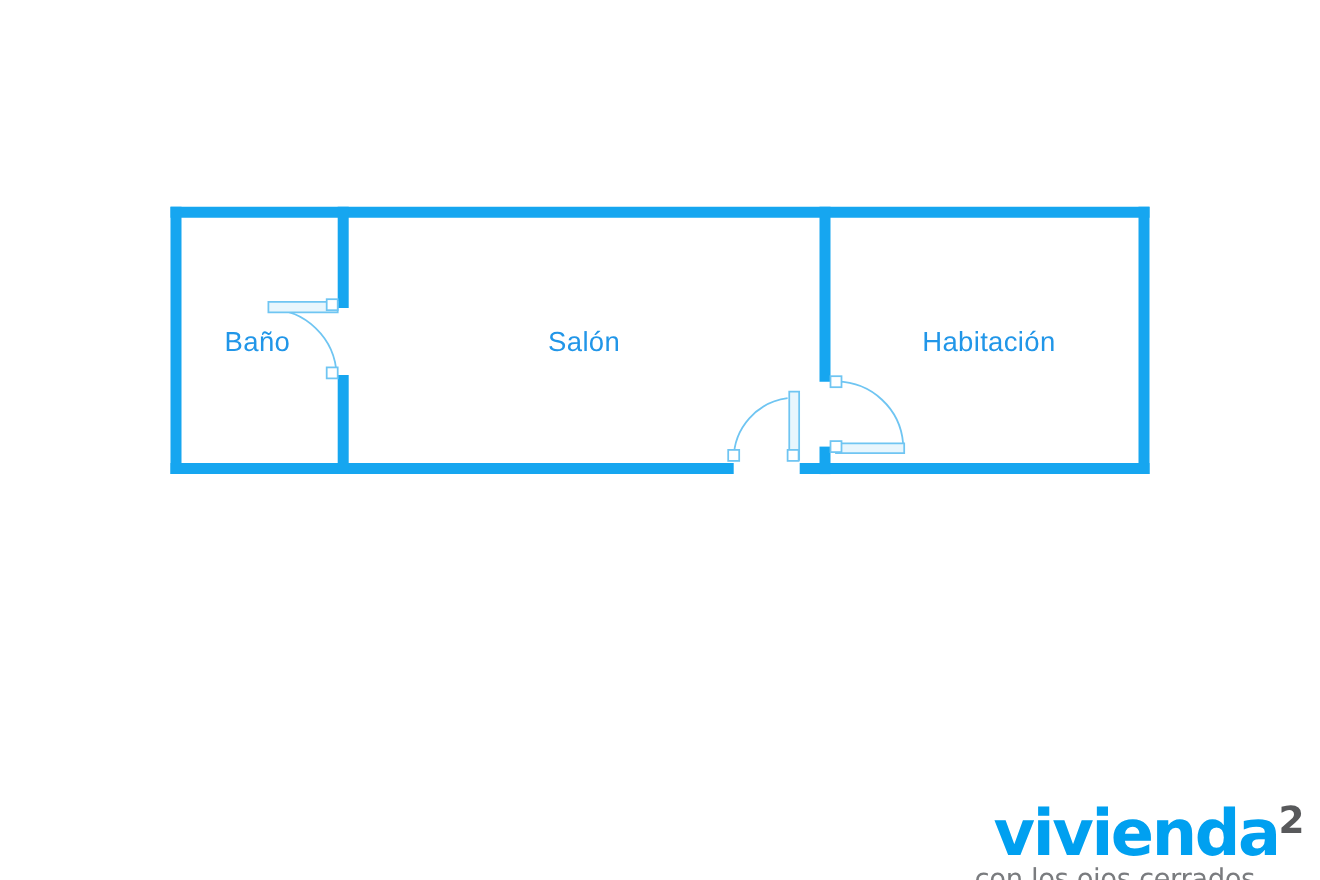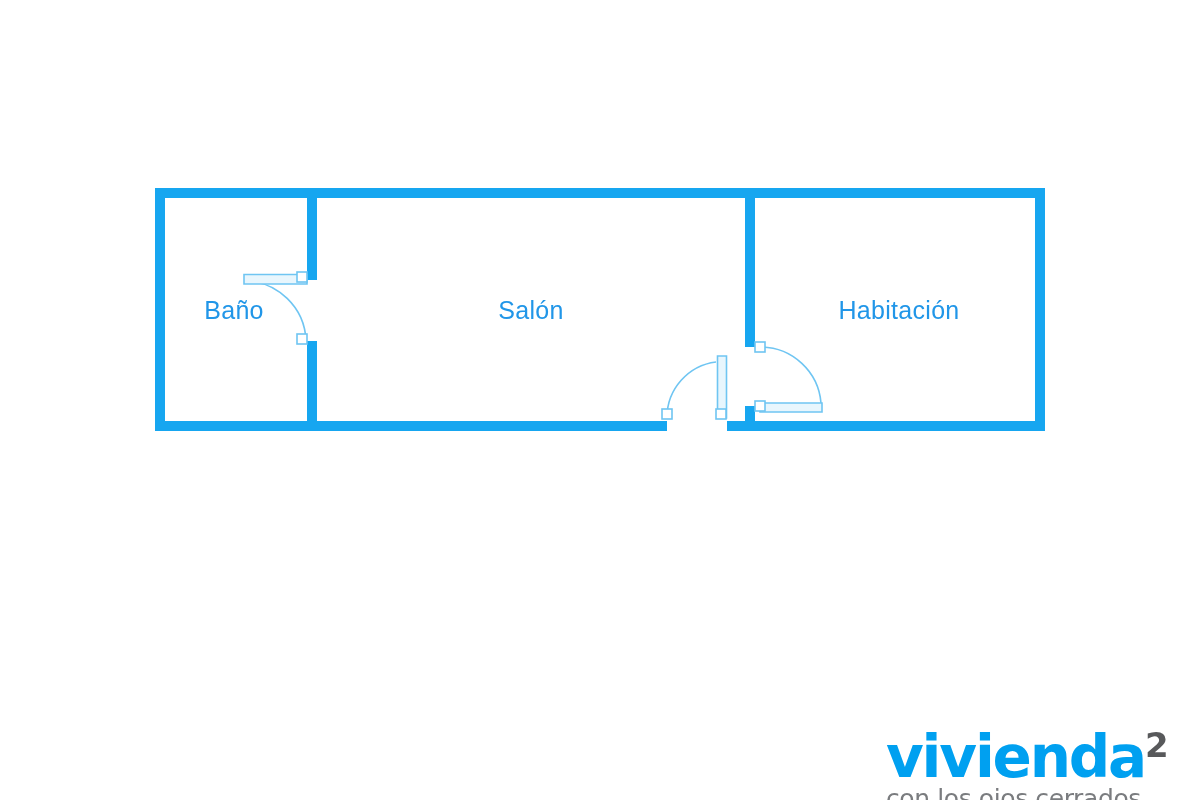--- a/index.html
+++ b/index.html
@@ -42,20 +42,21 @@
   }
   #brand-wordmark {
     font-family: "DejaVu Sans", sans-serif;
     font-size: 58px;
     font-weight: 700;
     line-height: 0.96;
     letter-spacing: -2.2px;
     white-space: nowrap;
     margin: 0;
     padding: 0;
+    text-align: right;
   }
   #brand-wordmark .wm-text { }
   #brand-wordmark .wm-sup {
     font-size: 34px;
     font-weight: 700;
     vertical-align: super;
     letter-spacing: 0;
     line-height: 1;
   }
   #brand-tagline {

